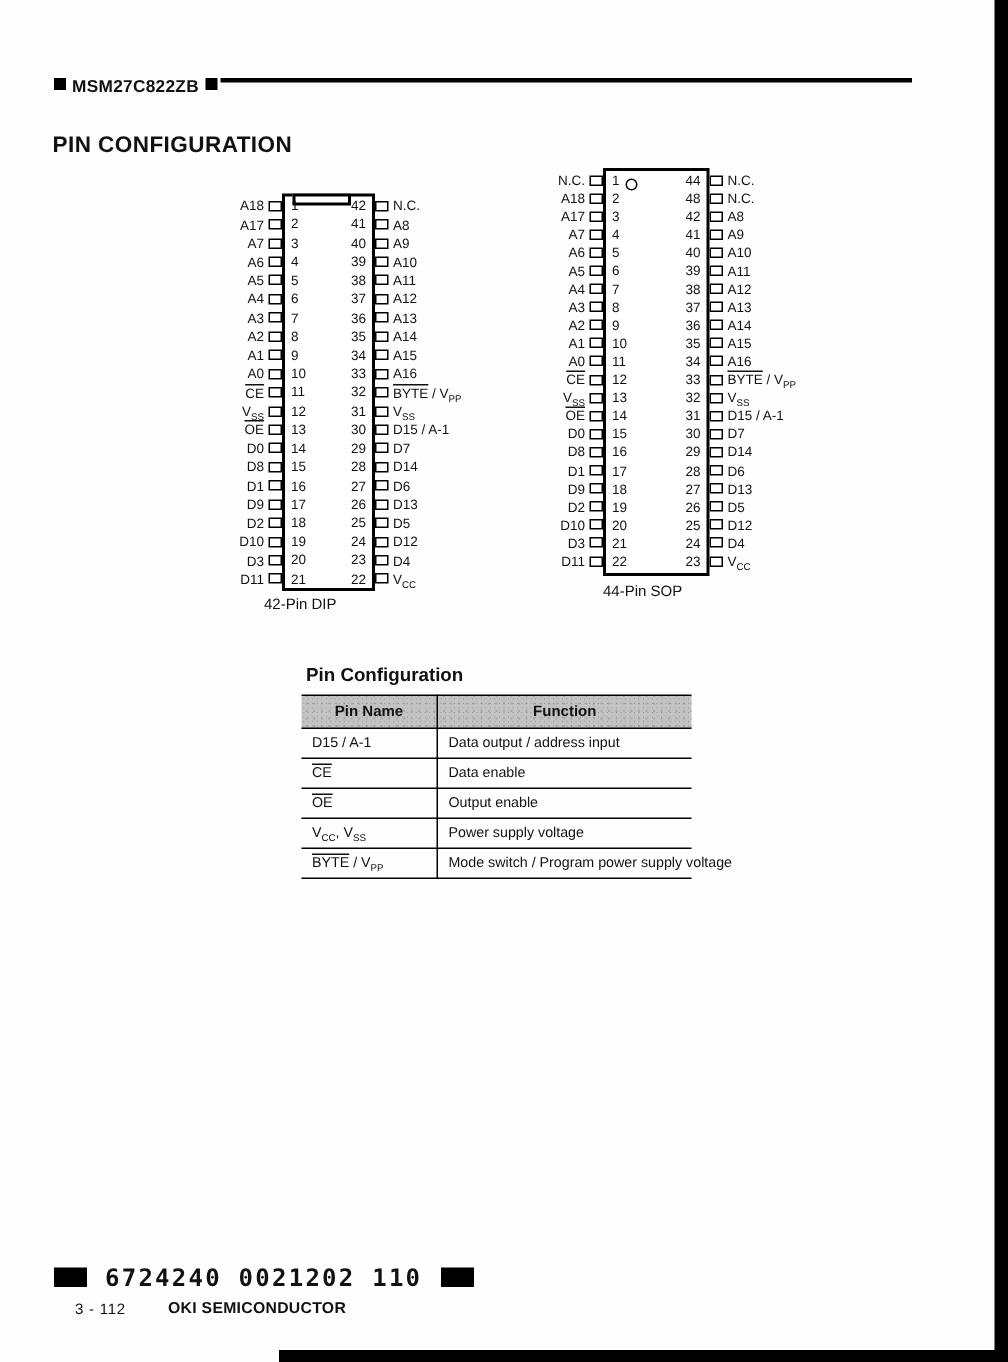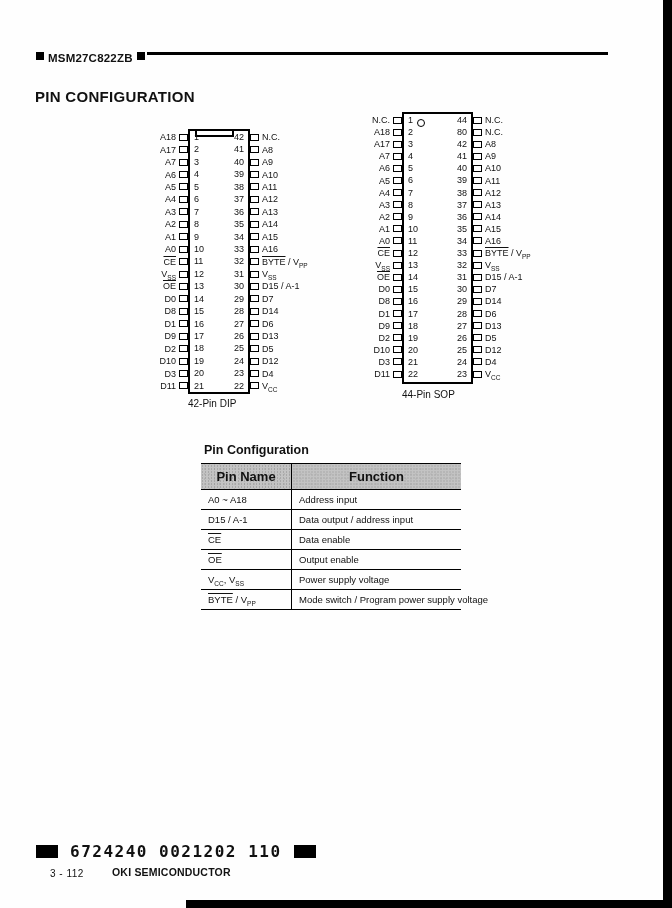--- a/index.html
+++ b/index.html
@@ -37,32 +37,32 @@
   .chip1{--rh:12.45px;left:136px;top:129px}
   .chip2{--rh:12.1px;left:350px;top:112px}
   .chip1 .chipbody{width:62px;height:265px}
   .chip2 .chipbody{width:71px;height:272px}
   .nums-left{position:absolute;left:4px;top:0}
   .nums-right{position:absolute;right:4px;top:0;text-align:center}
   .pnum{height:var(--rh);line-height:var(--rh);font-size:9px}
   .notch{position:absolute;left:5px;top:-2px;width:39px;height:8px;border:2px solid #000;background:#fff;box-sizing:border-box}
   .p1dot{position:absolute;left:13px;top:5px;width:8px;height:8px;border:1.5px solid #000;border-radius:50%;box-sizing:border-box;background:#fff}
   .caption{position:absolute;text-align:left;font-size:10px;white-space:nowrap}
-  .chip1 .caption{left:52px;top:269px;width:62px}
+  .chip1 .caption{left:40px;top:269px;width:62px}
   .chip2 .caption{left:52px;top:277px;width:71px}
 
   sub{font-size:6.5px;line-height:0}
   .ov{text-decoration:overline}
 
   
   .pin-table-wrap{position:absolute;left:201px;top:443px;width:260px}
   .pt-title{font-size:12.5px;font-weight:bold;margin:0 0 6px 3px}
   table.pt{border-collapse:collapse;width:100%;font-size:9.5px;table-layout:fixed}
   table.pt th{
-    font-size:13px;font-weight:bold;text-align:center;padding:5px 4px;
+    font-size:10px;font-weight:bold;text-align:center;padding:5px 4px;
     background-color:#c3c3c3;
     background-image:radial-gradient(#8d8d8d 22%, rgba(0,0,0,0) 23%),radial-gradient(#a5a5a5 20%, rgba(0,0,0,0) 21%);
     background-size:3px 3px,5px 5px;background-position:0 0,1px 2px;
     border-top:1.5px solid #000;border-bottom:1.5px solid #000;
   }
   table.pt td{padding:4px 7px;border-bottom:1.4px solid #000;white-space:nowrap}
   table.pt .c1{width:82px;border-right:1.5px solid #000}
   table.pt th.c1{border-right:1.5px solid #000}
 
   
@@ -427,21 +427,21 @@
           <div class="pnum">16</div>
           <div class="pnum">17</div>
           <div class="pnum">18</div>
           <div class="pnum">19</div>
           <div class="pnum">20</div>
           <div class="pnum">21</div>
           <div class="pnum">22</div>
         </div>
       <div class="nums-right">
           <div class="pnum">44</div>
-          <div class="pnum">80</div>
+          <div class="pnum">48</div>
           <div class="pnum">42</div>
           <div class="pnum">41</div>
           <div class="pnum">40</div>
           <div class="pnum">39</div>
           <div class="pnum">38</div>
           <div class="pnum">37</div>
           <div class="pnum">36</div>
           <div class="pnum">35</div>
           <div class="pnum">34</div>
           <div class="pnum">33</div>
@@ -554,24 +554,20 @@
 <div class="pin-table-wrap">
   <div class="pt-title">Pin Configuration</div>
   <table class="pt">
     <thead>
       <tr>
         <th class="c1">Pin Name</th>
         <th>Function</th>
       </tr>
     </thead>
     <tbody>
-        <tr>
-          <td class="c1">A0 ~ A18</td>
-          <td>Address input</td>
-        </tr>
         <tr>
           <td class="c1">D15 / A-1</td>
           <td>Data output / address input</td>
         </tr>
         <tr>
           <td class="c1"><span class="ov">CE</span></td>
           <td>Data enable</td>
         </tr>
         <tr>
           <td class="c1"><span class="ov">OE</span></td>

